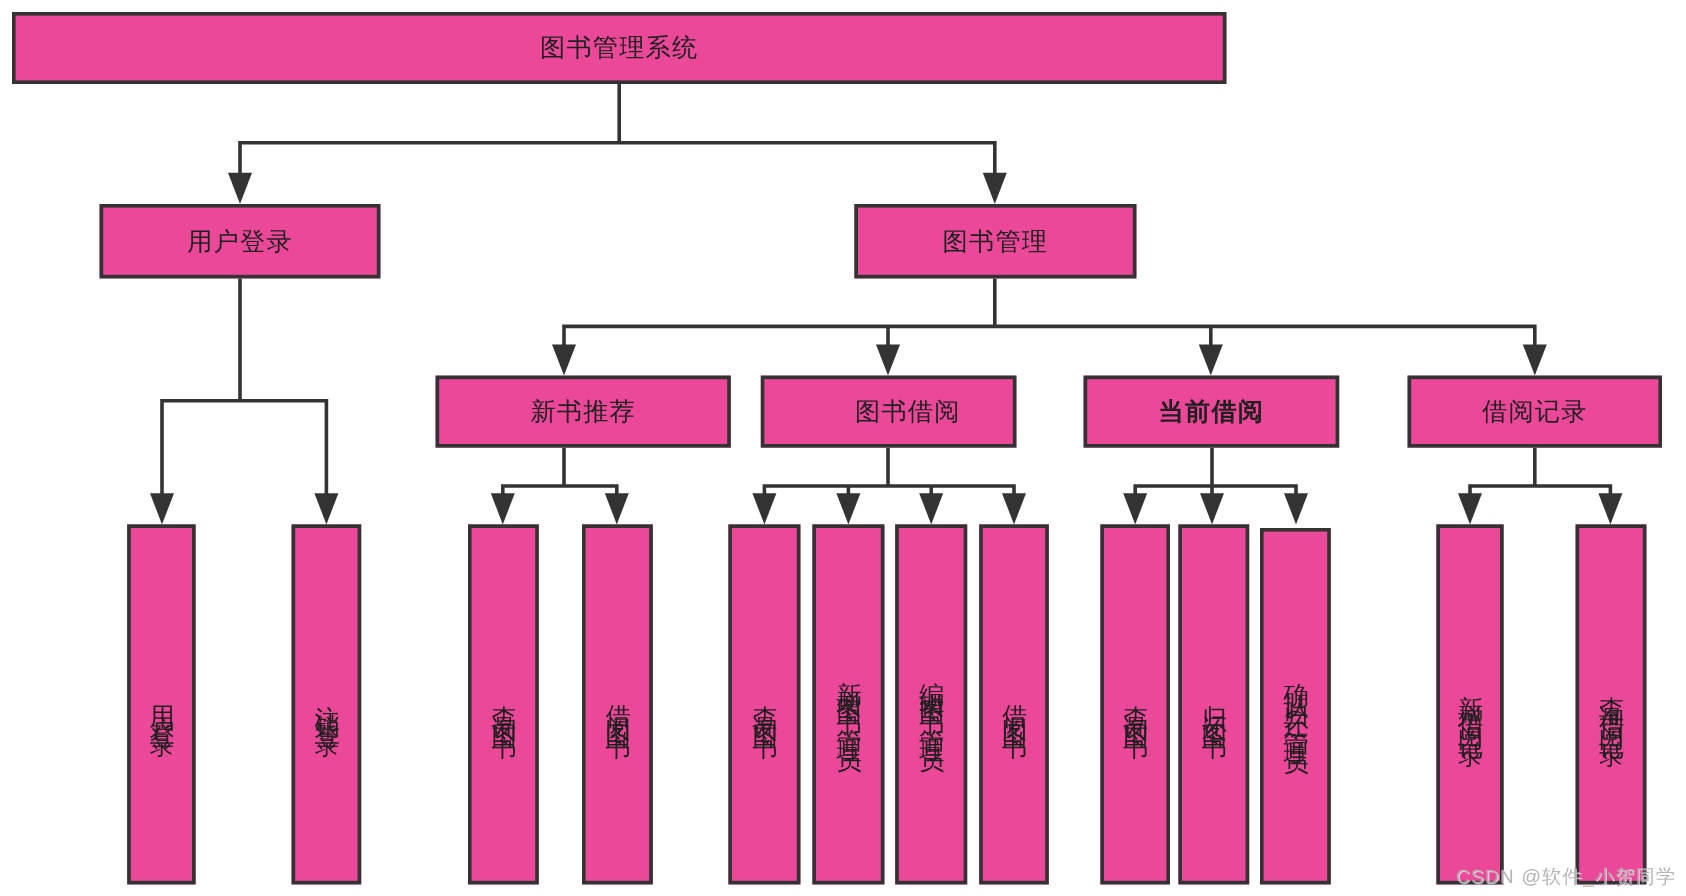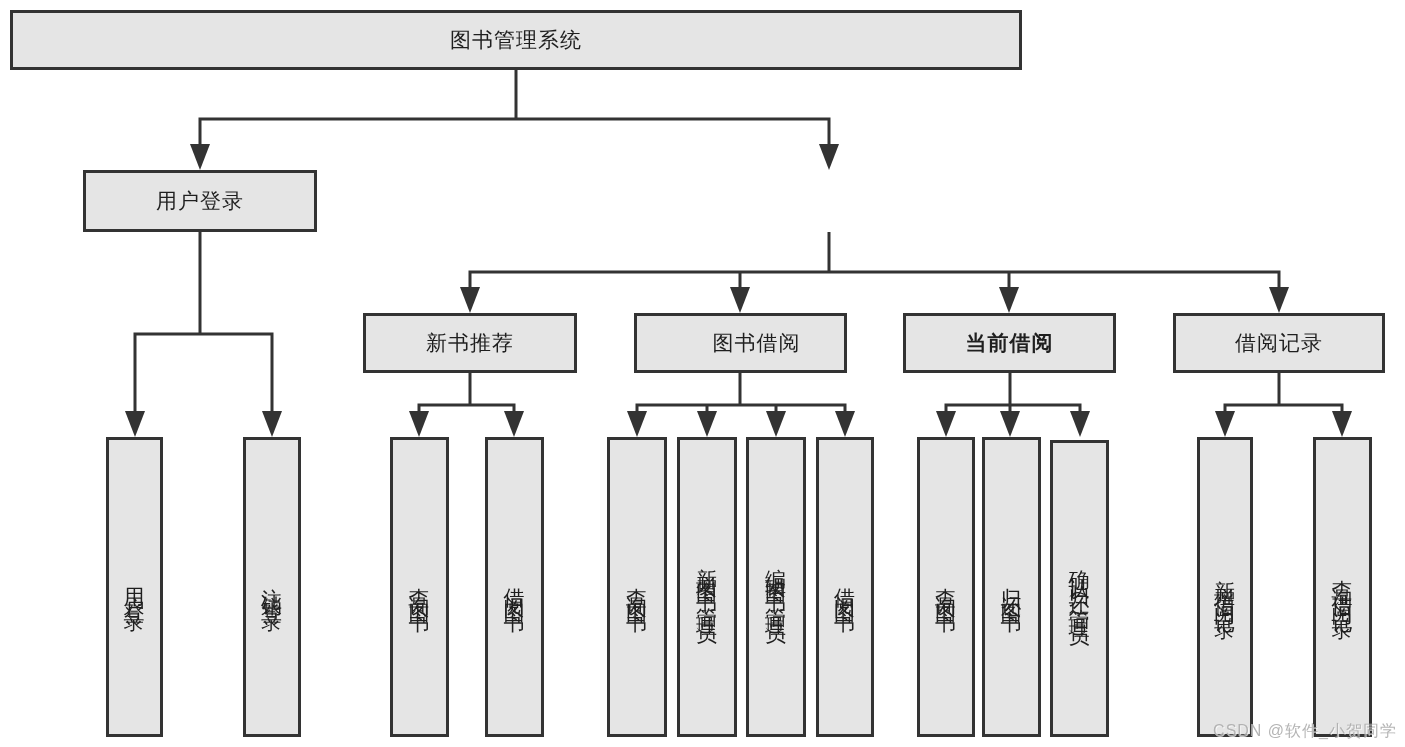--- a/index.html
+++ b/index.html
@@ -18,21 +18,21 @@
   .connectors {
     position: absolute;
     left: 0;
     top: 0;
     width: 1405px;
     height: 747px;
   }
   .node {
     position: absolute;
     box-sizing: border-box;
-    background: #e5e5e5;
+    background: #ec4899;
     border: 3px solid #333333;
     display: flex;
     align-items: center;
     justify-content: center;
     color: #1f1f1f;
   }
   .hnode {
     font-size: 21px;
     letter-spacing: 1px;
     white-space: nowrap;
@@ -113,22 +113,25 @@
     </g>
   </svg>
 
   <div class="node hnode" style="left:10px; top:10px; width:1012px; height:60px;">
     <span>图书管理系统</span>
   </div>
 
   <div class="node hnode" style="left:83px; top:170px; width:234px; height:62px;">
     <span>用户登录</span>
   </div>
+  <div class="node hnode" style="left:712px; top:170px; width:235px; height:62px;">
+    <span>图书管理</span>
+  </div>
 
-  <div class="node hnode" style="left:363px; top:313px; width:214px; height:60px;">
+  <div class="node hnode" style="left:363px; top:313px; width:246px; height:60px;">
     <span>新书推荐</span>
   </div>
   <div class="node hnode" style="left:634px; top:313px; width:213px; height:60px;padding-left:32px;">
     <span>图书借阅</span>
   </div>
   <div class="node hnode" style="left:903px; top:313px; width:213px; height:60px;font-weight:bold;">
     <span>当前借阅</span>
   </div>
   <div class="node hnode" style="left:1173px; top:313px; width:212px; height:60px;">
     <span>借阅记录</span>

